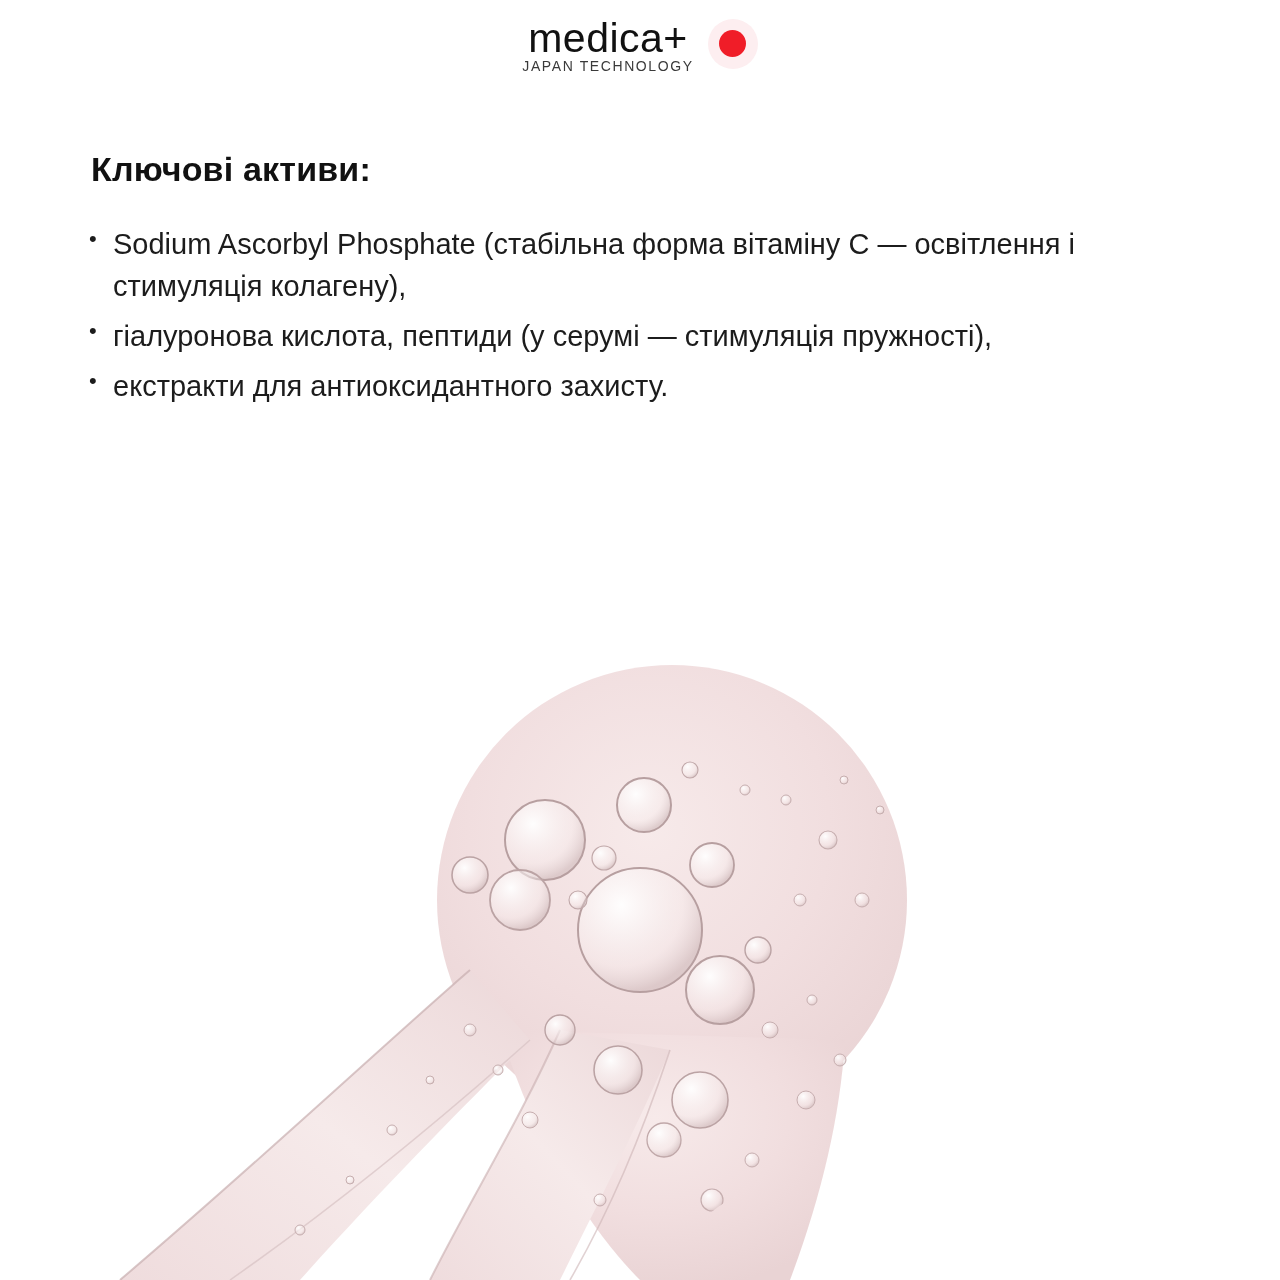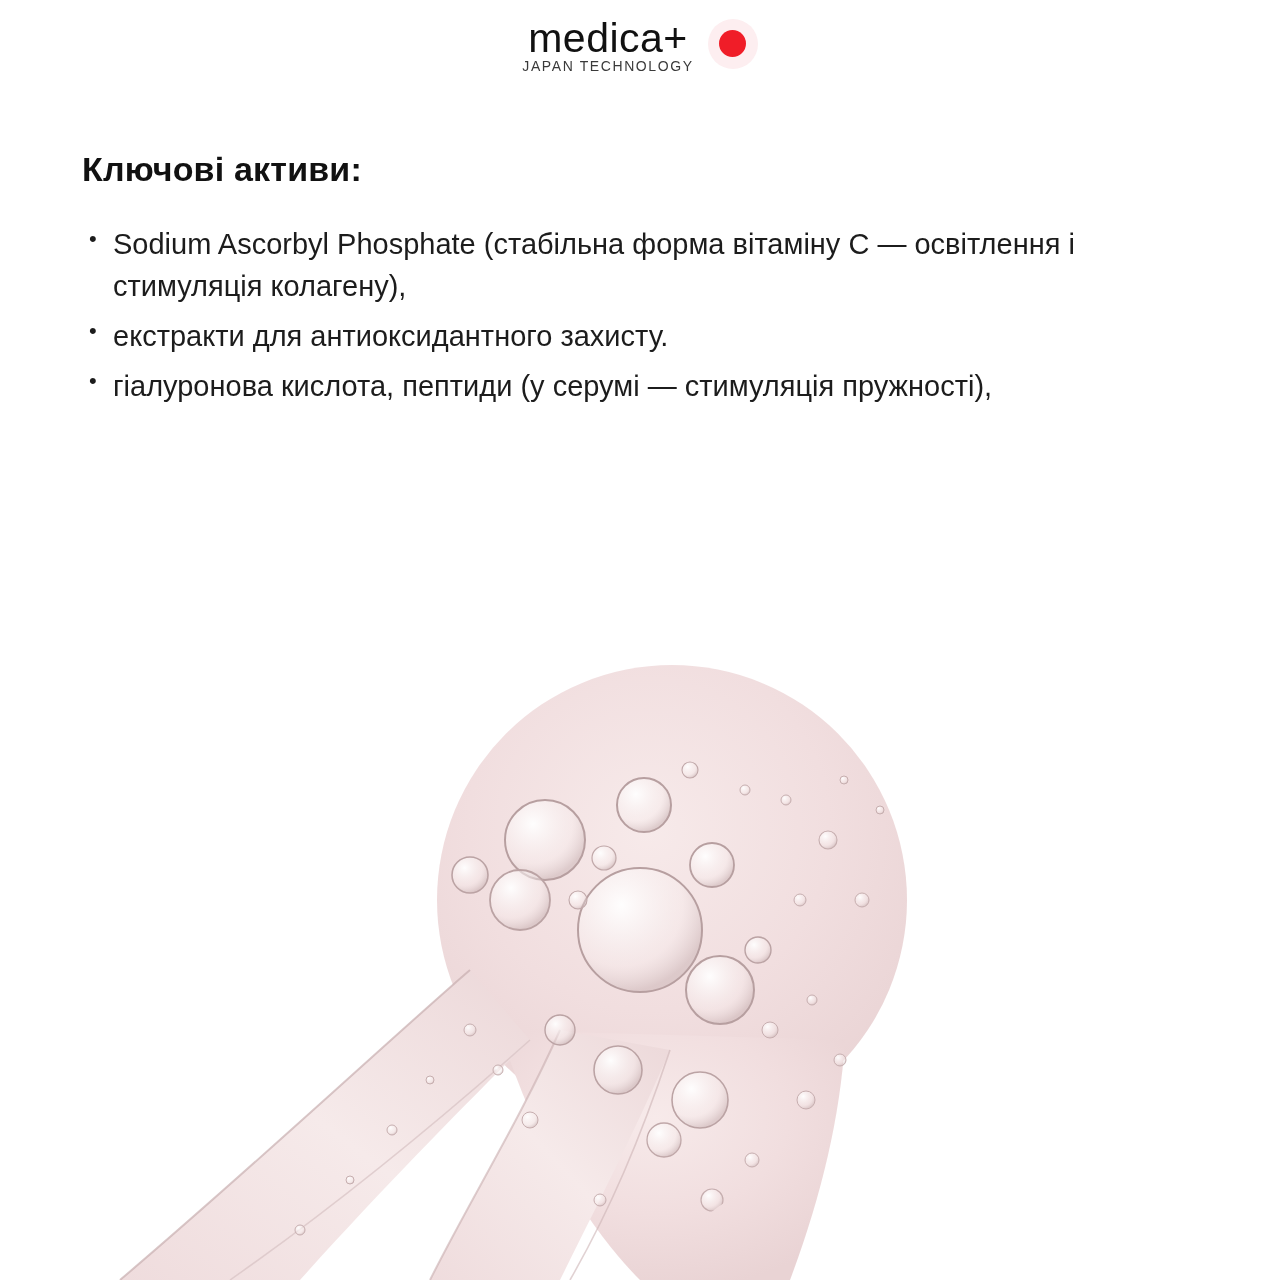--- a/index.html
+++ b/index.html
@@ -73,21 +73,21 @@
     top: 150px;
     left: 75px;
     width: 1100px;
   }
   .heading {
     font-family: "Liberation Sans", sans-serif;
     font-size: 34px;
     font-weight: bold;
     color: #111111;
     letter-spacing: 0.2px;
-    margin: 0 0 34px 7px;
+    margin: 0 0 34px 16px;
   }
   ul.actives {
     list-style: none;
     margin: 0;
     padding: 0;
   }
   ul.actives li {
     position: relative;
     padding-left: 38px;
     font-size: 29px;
@@ -128,22 +128,22 @@
     <div class="logo-dot-outer">
       <div class="logo-dot-inner"></div>
     </div>
   </div>
 </div>
 
 <div class="content">
   <h1 class="heading">Ключові активи:</h1>
   <ul class="actives">
     <li>Sodium Ascorbyl Phosphate (стабільна форма вітаміну C — освітлення і стимуляція колагену),</li>
+    <li>гіалуронова кислота, пептиди (у серумі — стимуляція пружності),</li>
     <li>екстракти для антиоксидантного захисту.</li>
-    <li>гіалуронова кислота, пептиди (у серумі — стимуляція пружності),</li>
   </ul>
 </div>
 
 <div class="photo">
   <svg width="1280" height="680" viewBox="0 0 1280 680" xmlns="http://www.w3.org/2000/svg">
     <defs>
       <radialGradient id="gelGrad" cx="45%" cy="35%" r="70%">
         <stop offset="0%" stop-color="#f7eaea"></stop>
         <stop offset="55%" stop-color="#f1dedf"></stop>
         <stop offset="100%" stop-color="#e9d3d4"></stop>

